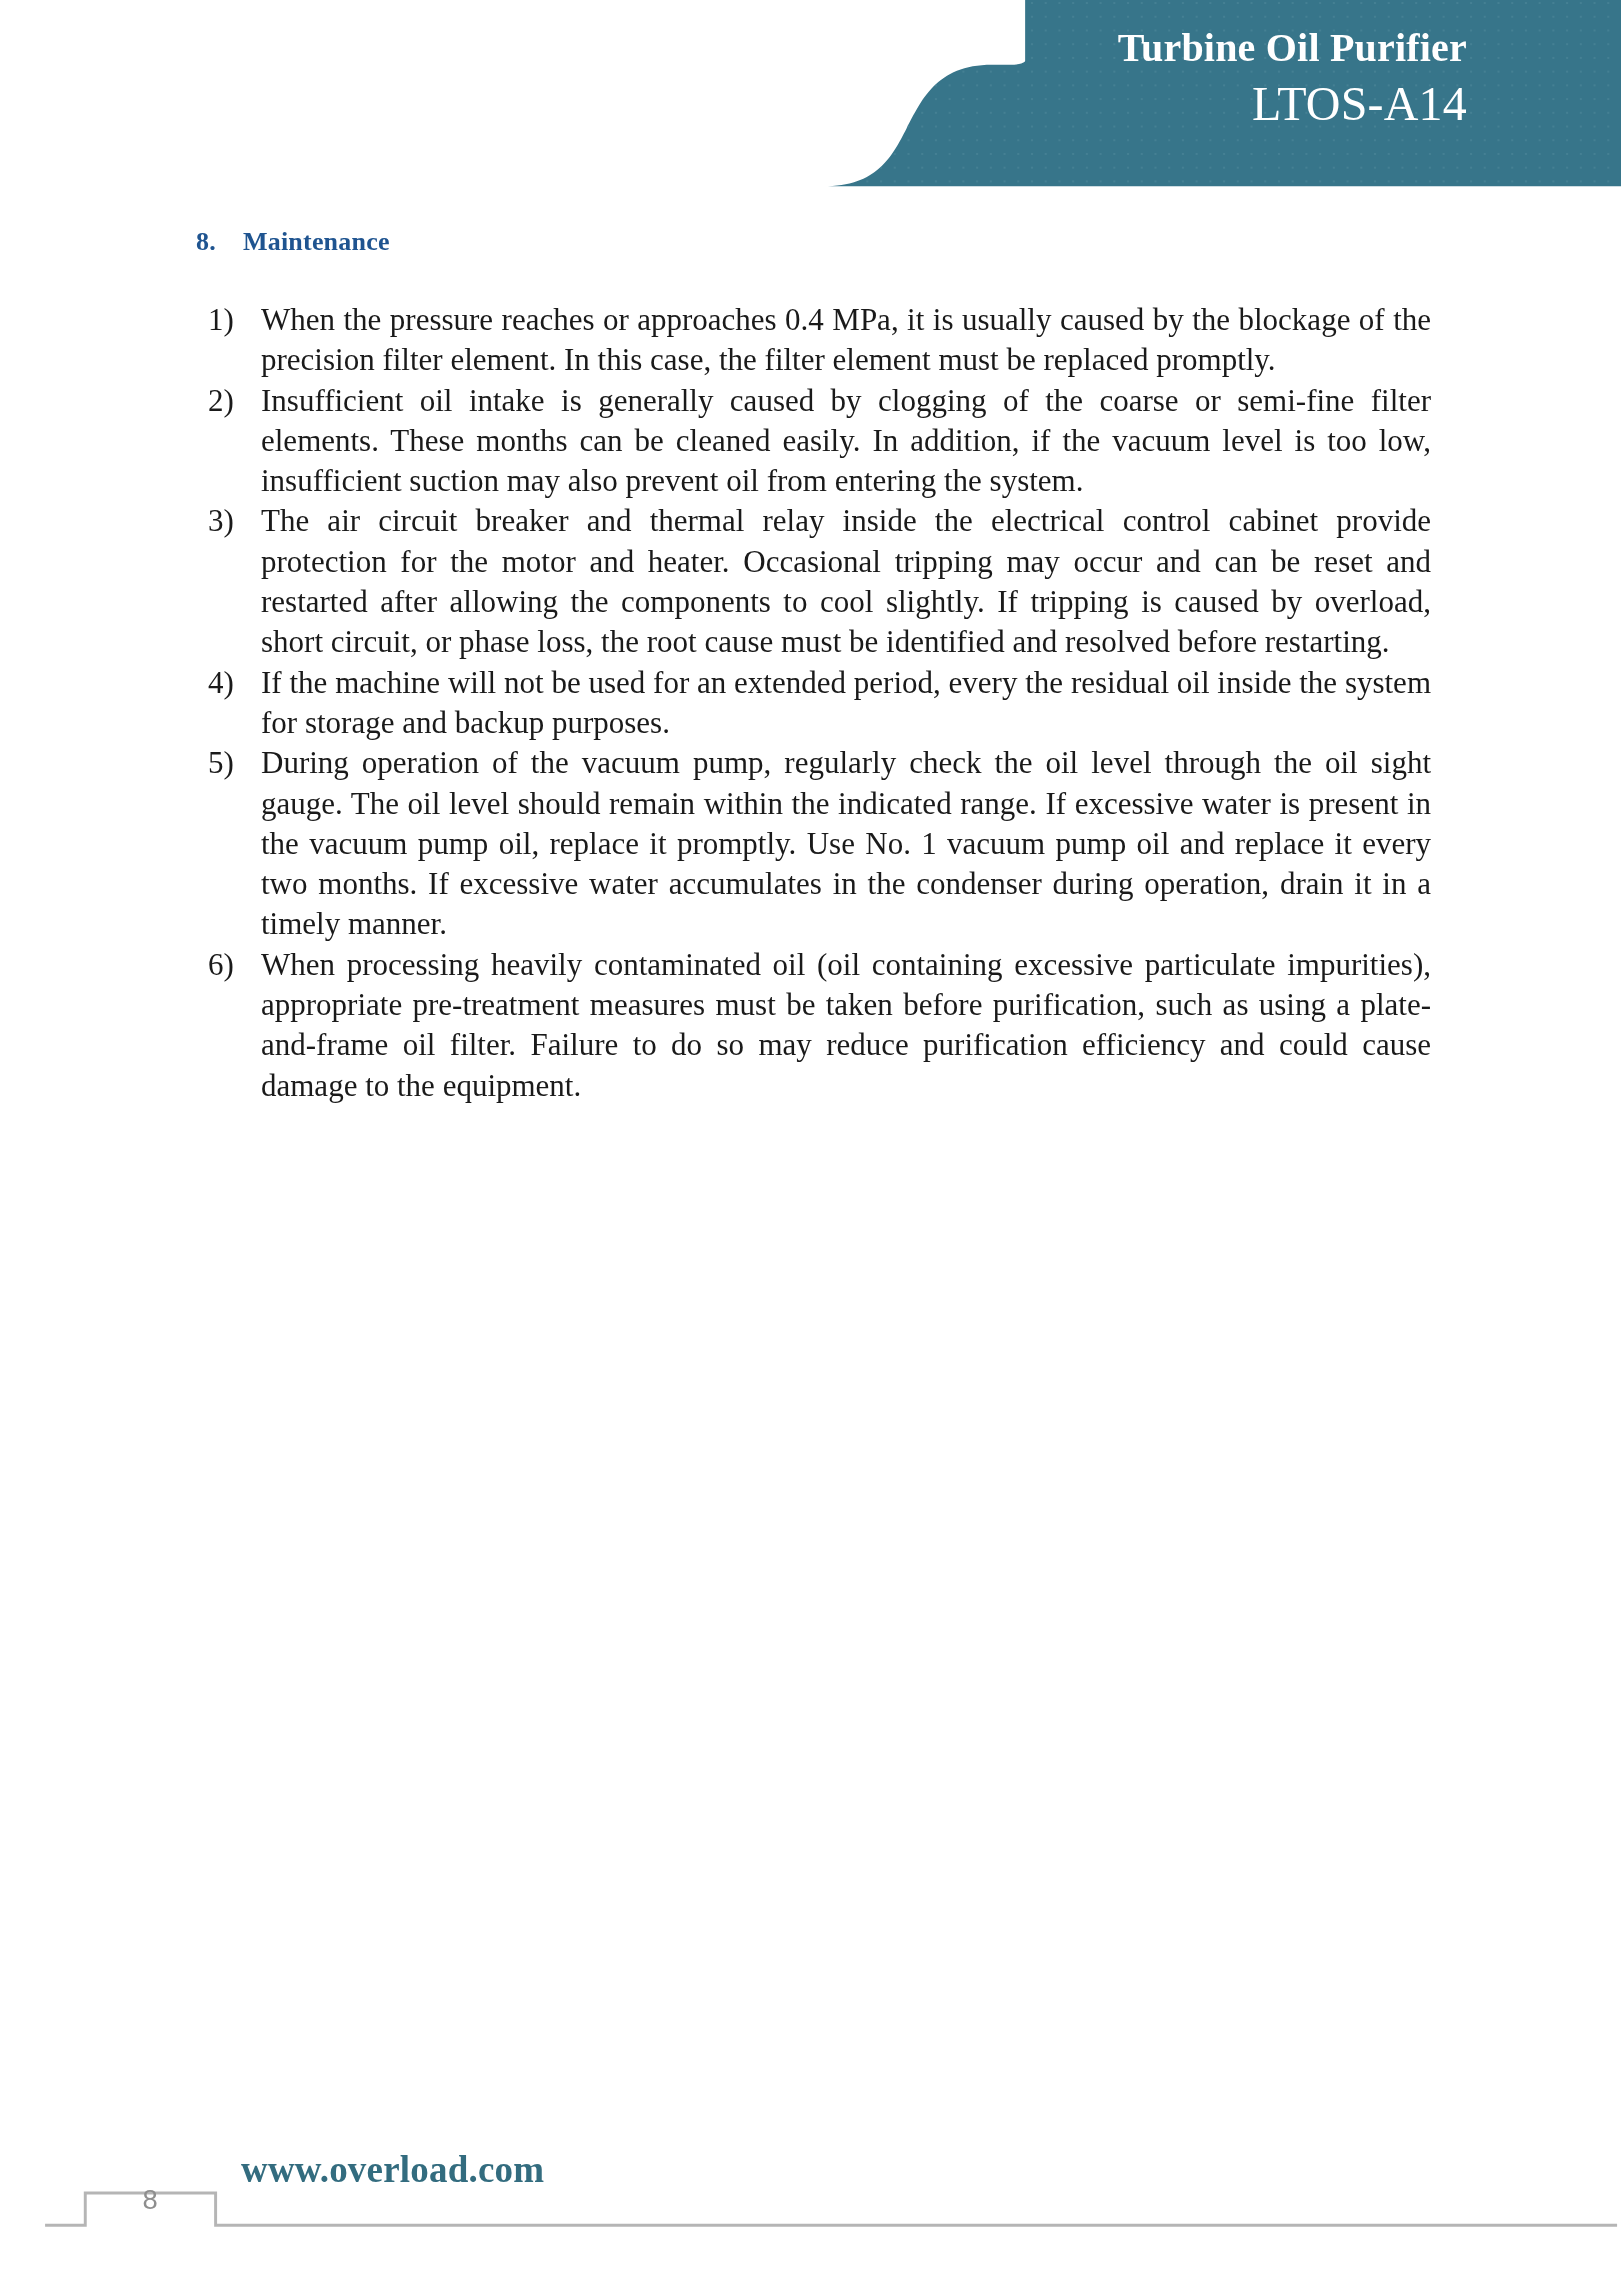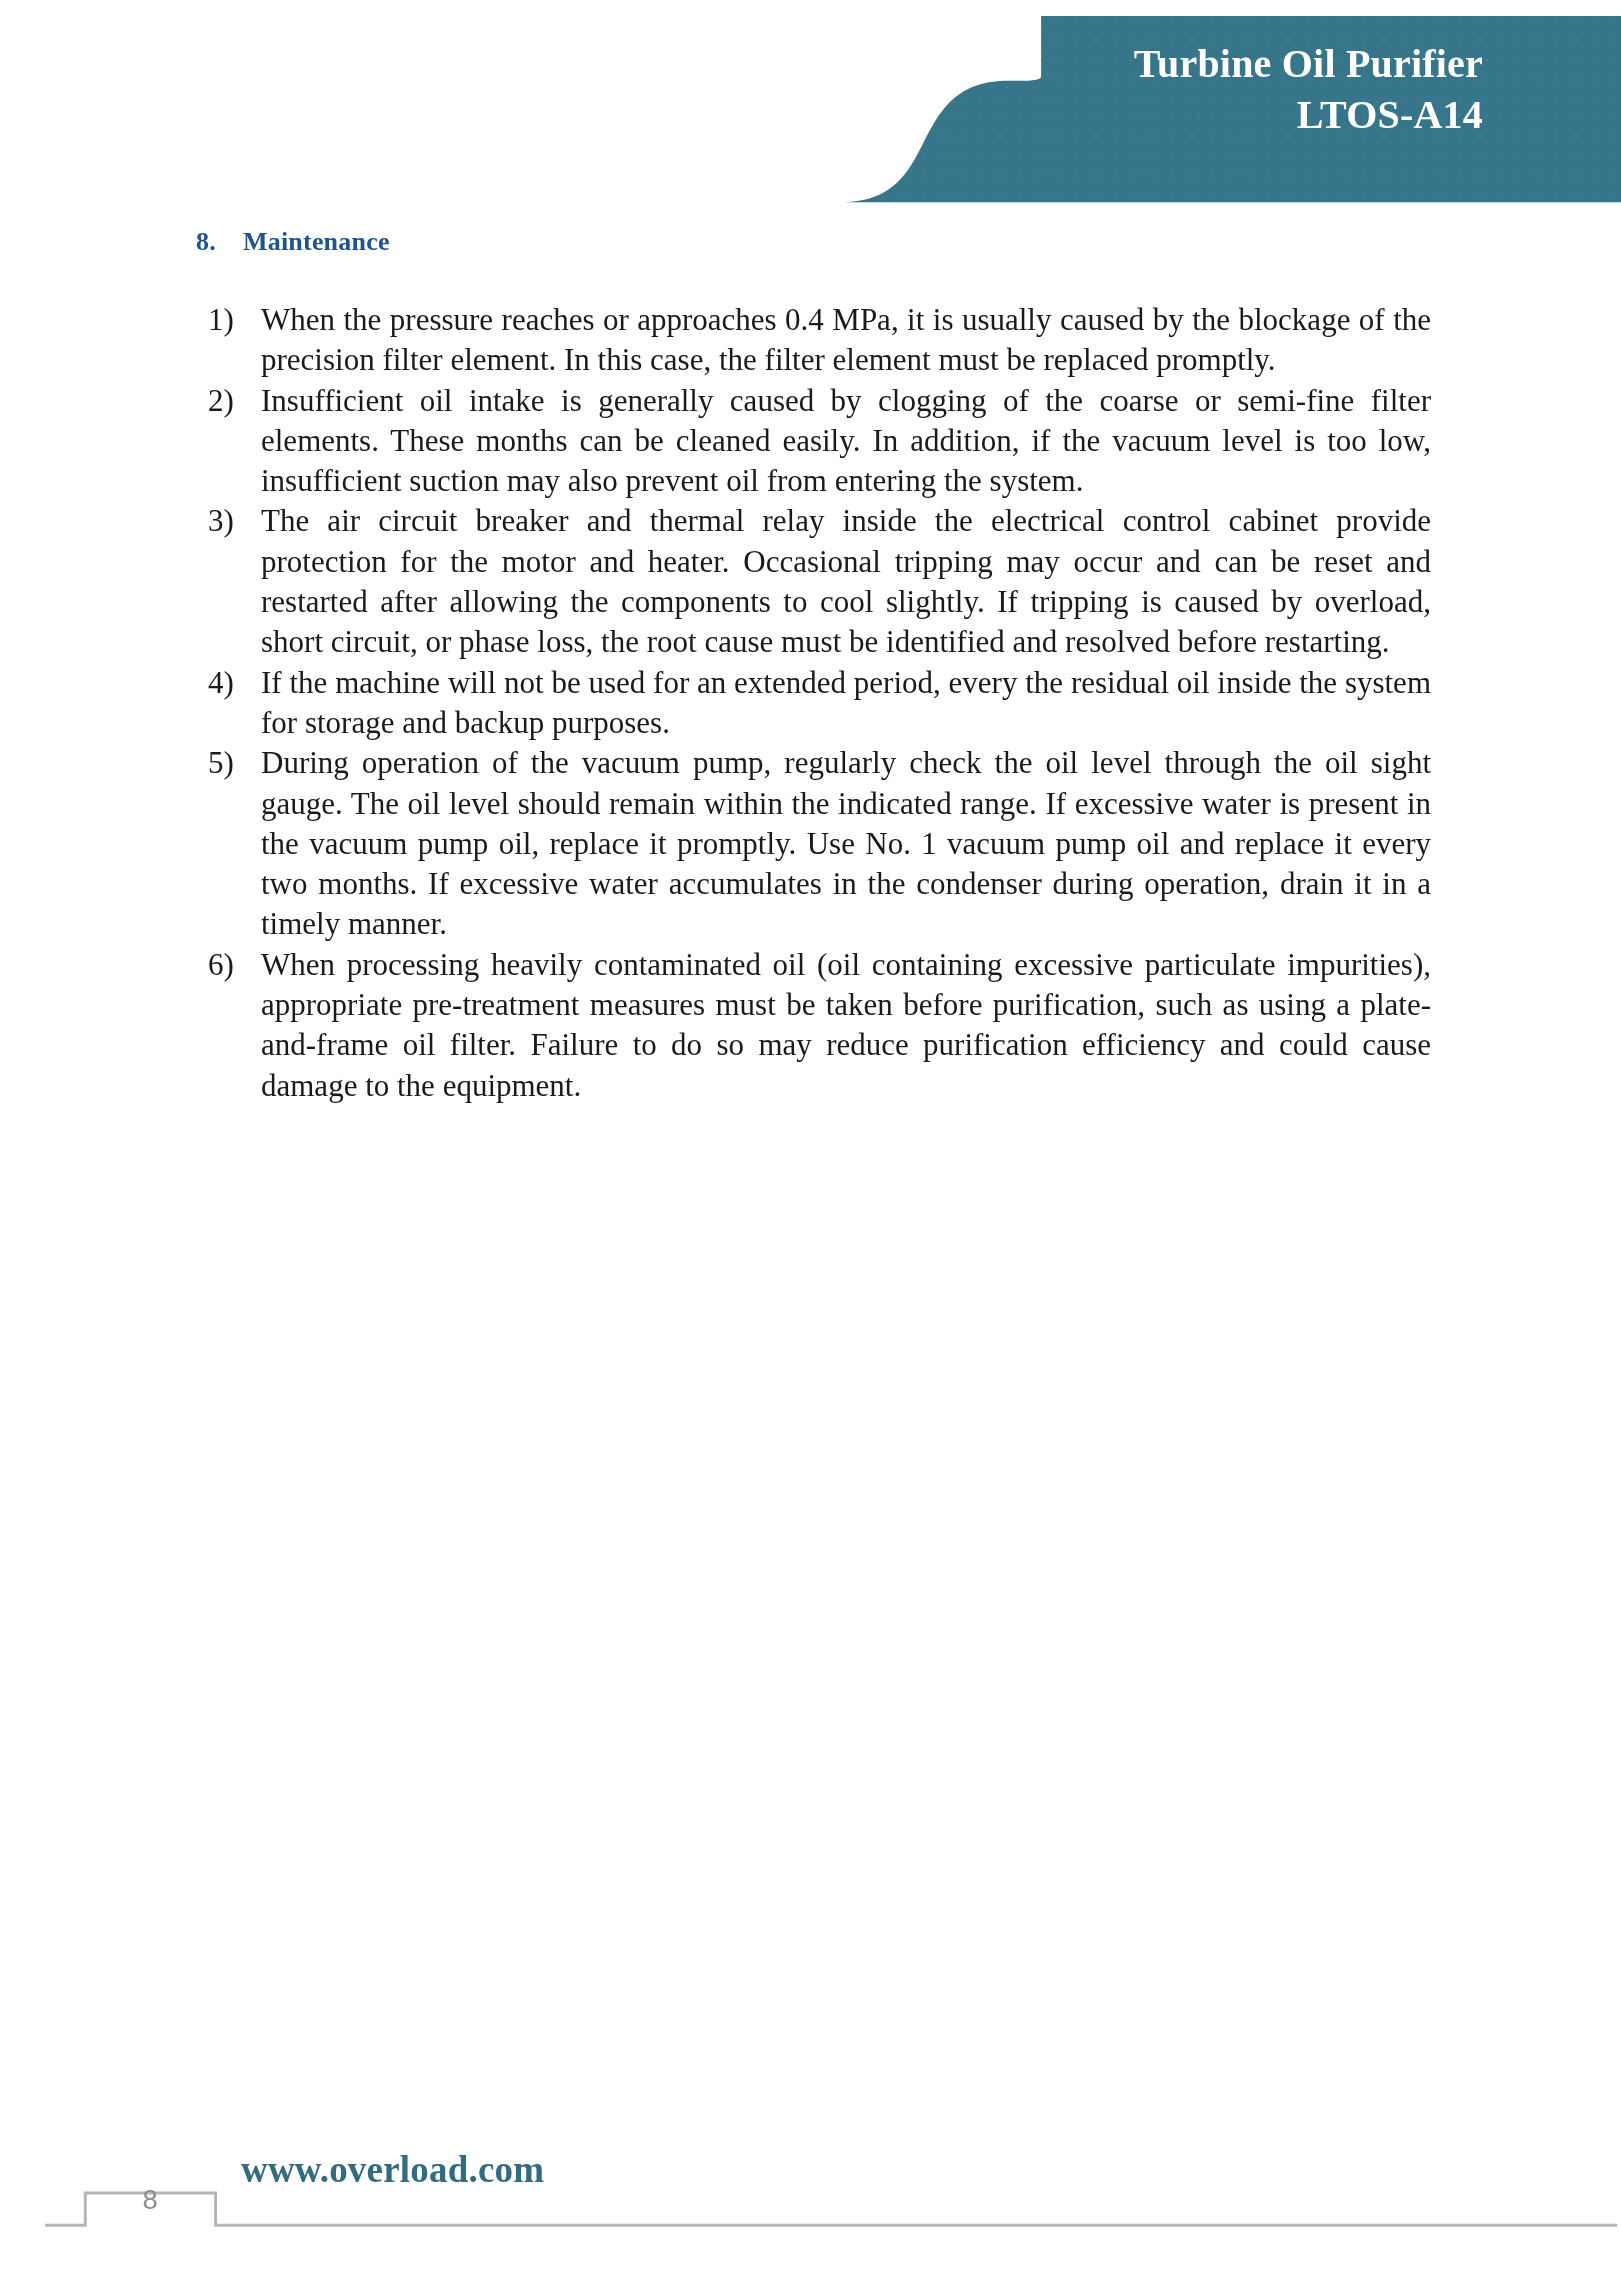--- a/index.html
+++ b/index.html
@@ -12,24 +12,23 @@
     background: #ffffff;
     font-family: "Liberation Serif", "DejaVu Serif", serif;
     position: relative;
     overflow: hidden;
   }
 
   
   .header {
     position: absolute;
     top: 0;
-    left: 16px;
+    left: 0;
     width: 1553px;
     height: 206px;
-    margin-top: 16px;
   }
   .header svg {
     position: absolute;
     top: 0;
     left: 0;
     display: block;
   }
   .header-titles {
     position: absolute;
     top: 21.6px;
@@ -38,22 +37,22 @@
     color: #ffffff;
     line-height: 1.28;
   }
   .header-title-1 {
     font-size: 40px;
     font-weight: bold;
     letter-spacing: 0.2px;
     white-space: nowrap;
   }
   .header-title-2 {
-    font-size: 40px;
-    font-weight: bold;
+    font-size: 48px;
+    font-weight: normal;
     letter-spacing: 0.2px;
     white-space: nowrap;
   }
 
   
   .content {
     position: absolute;
     left: 0;
     top: 0;
     width: 1621px;

